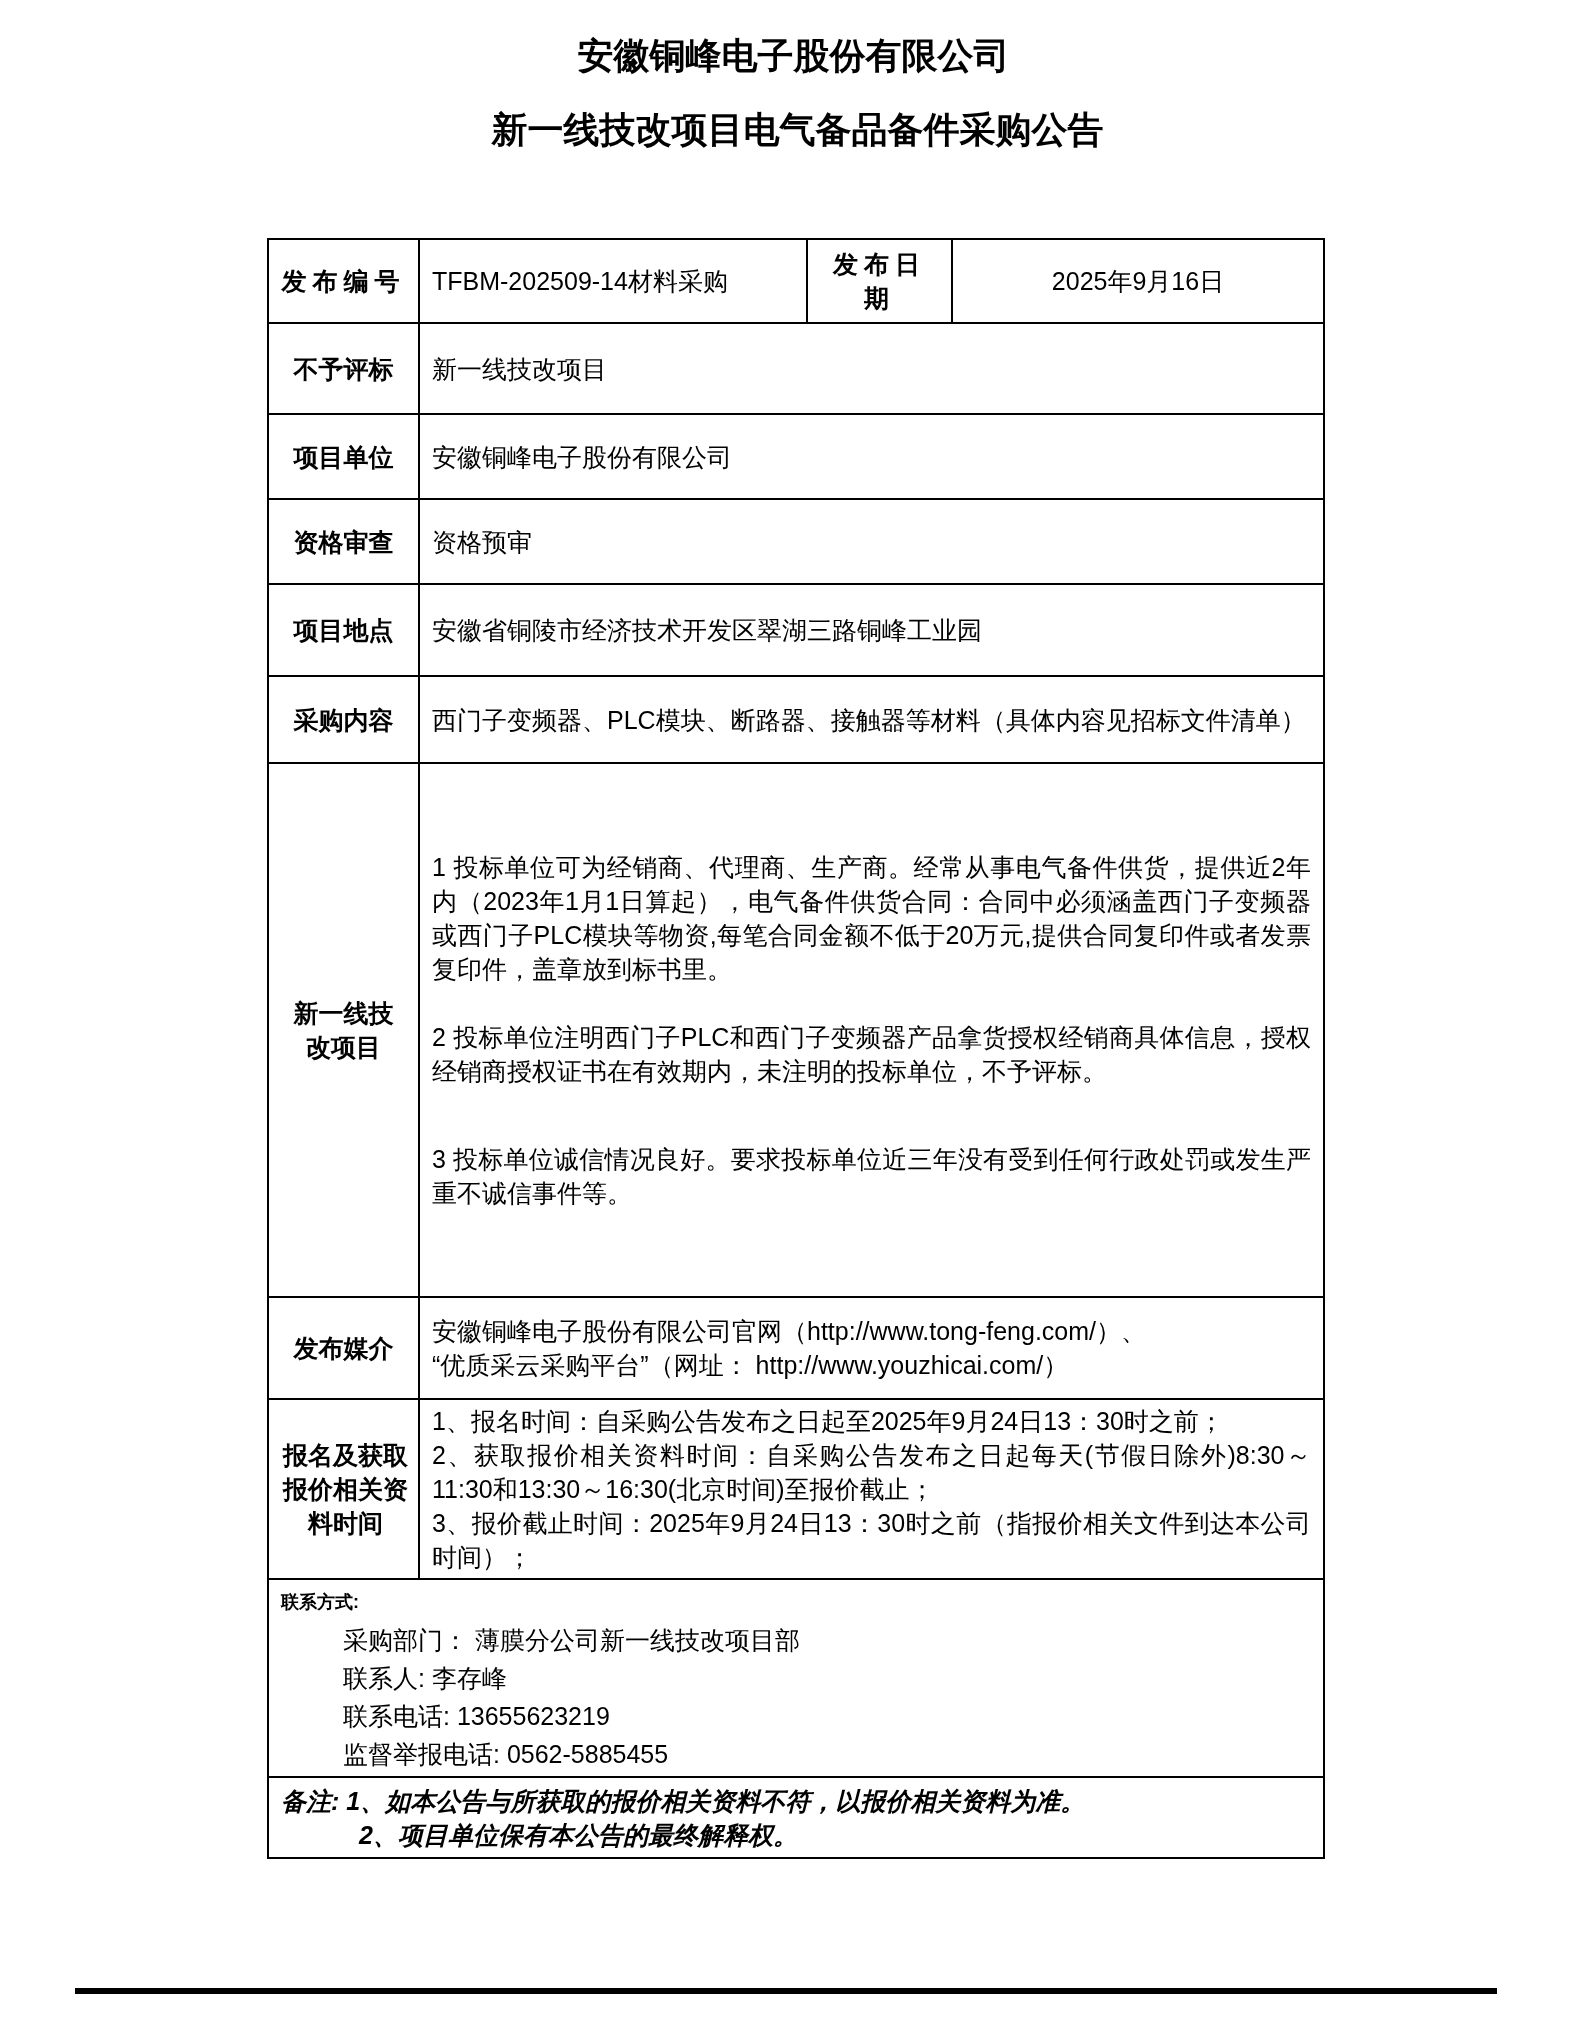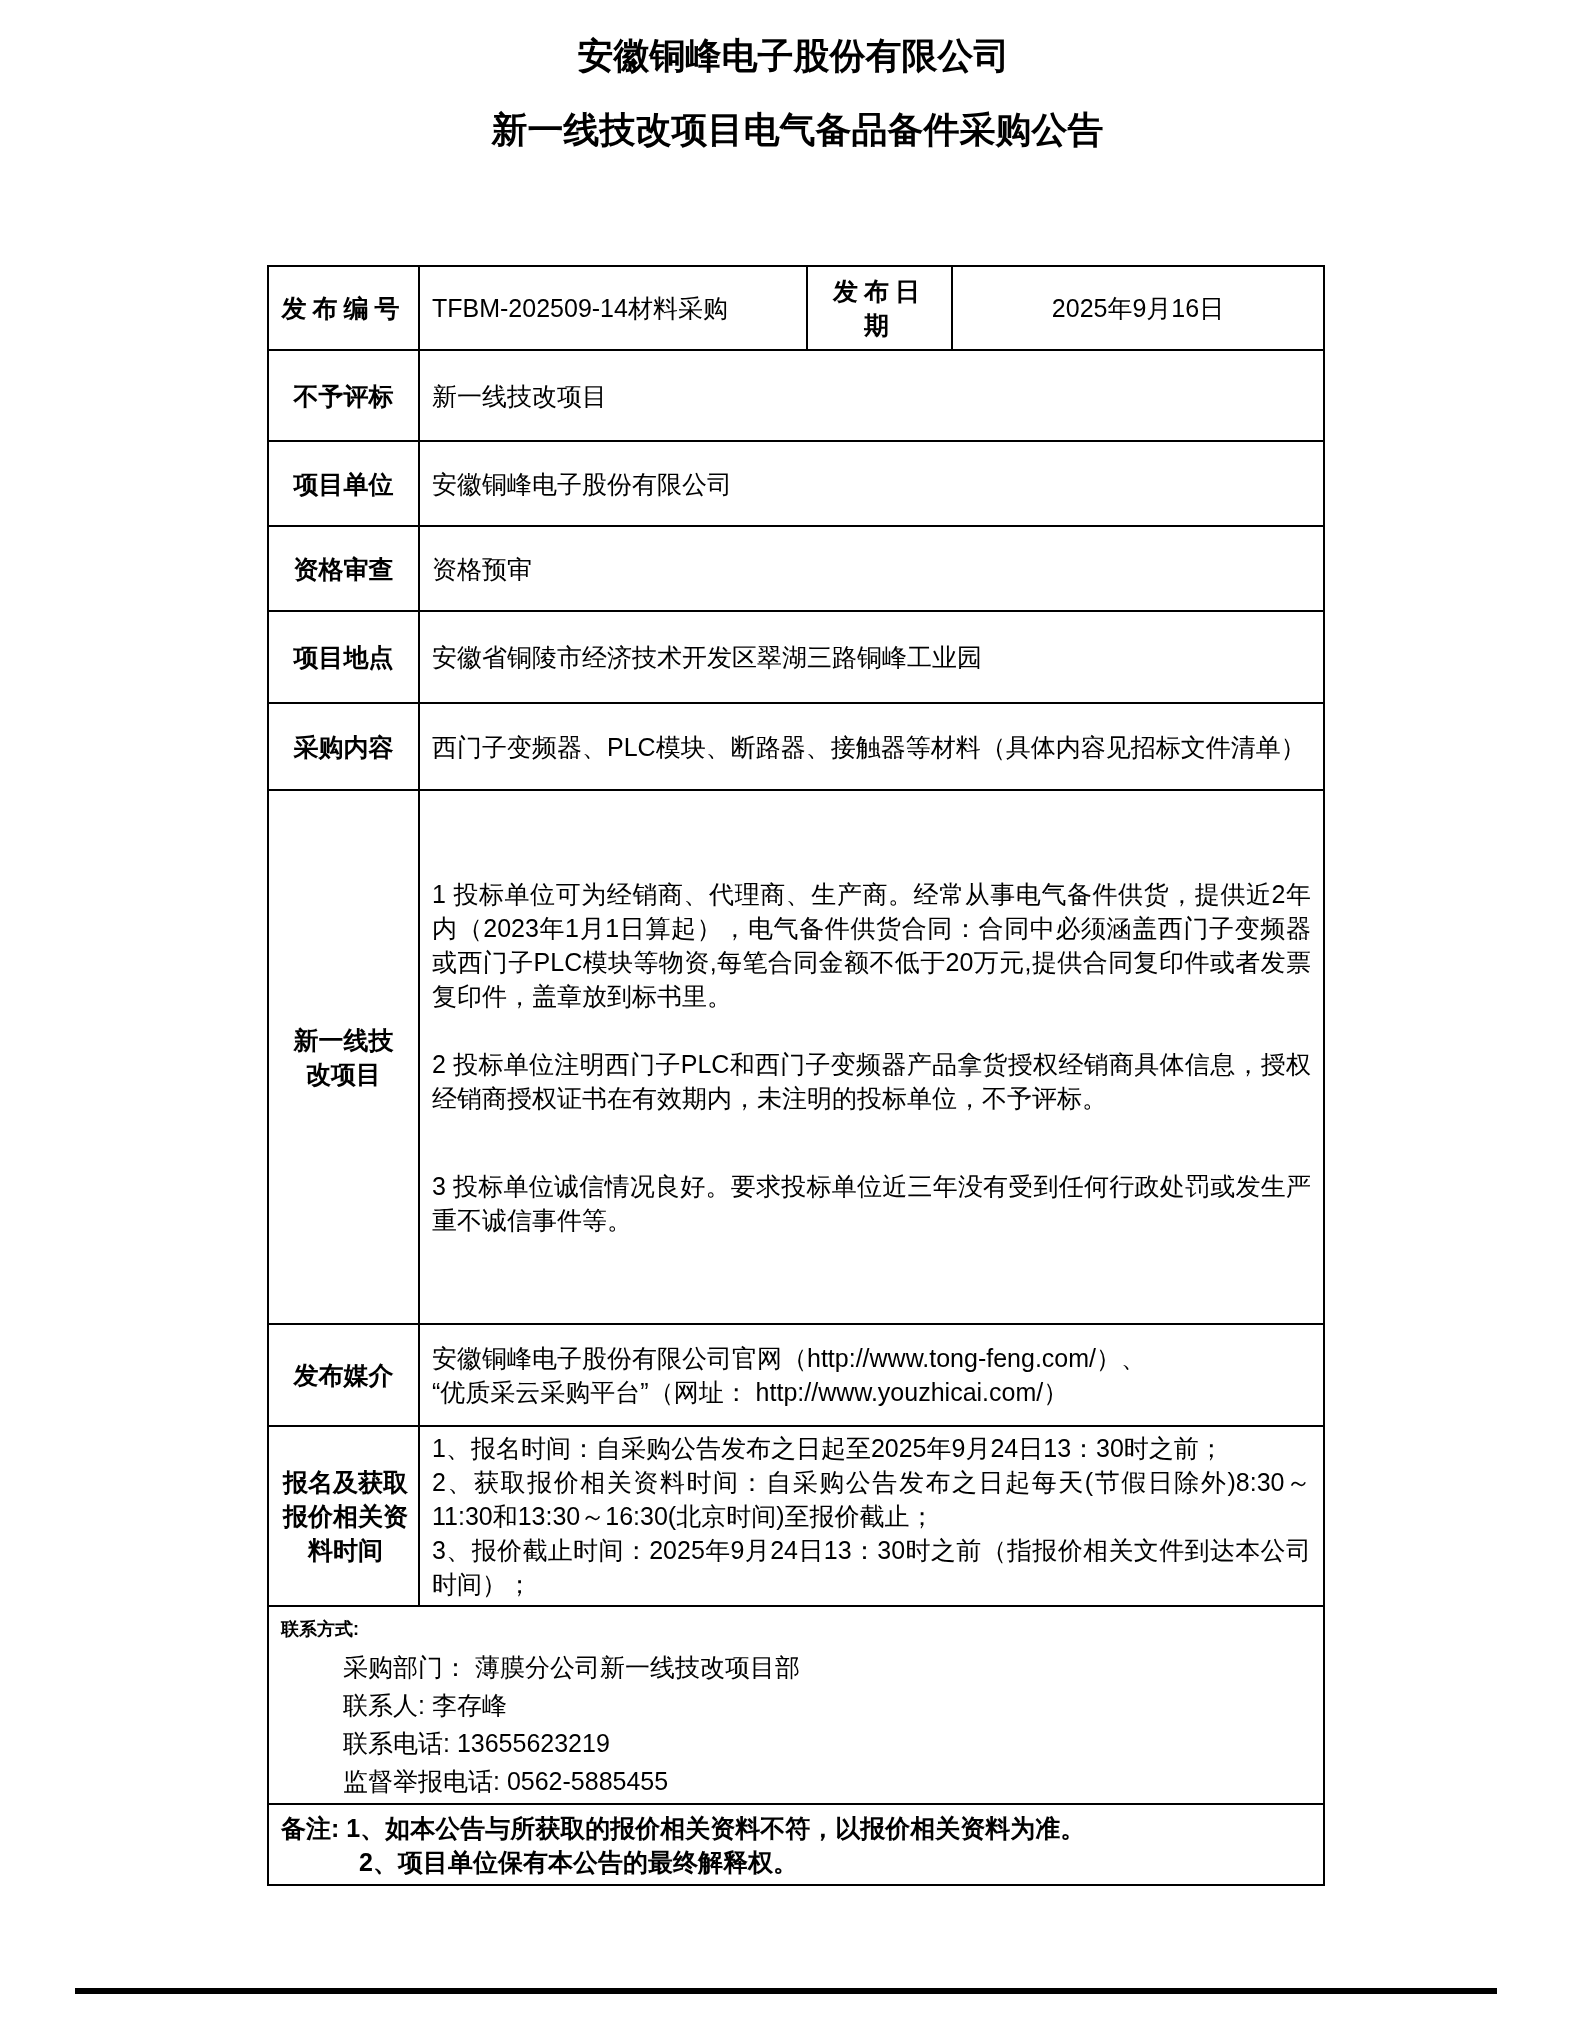--- a/index.html
+++ b/index.html
@@ -8,21 +8,21 @@
     background:#ffffff; color:#000000;
     font-family:"Liberation Sans", sans-serif;
     overflow:hidden;
   }
   .title { text-align:center; font-weight:bold; font-size:36px; line-height:40px; }
   .title-company { padding-top:36px; }
   .title-announcement { margin-top:34px;padding-left:8px; }
 
   table.info {
     position:absolute; left:267px; top:238px; width:1056px;
-    border-collapse:collapse; table-layout:fixed;margin-top:27px;
+    border-collapse:collapse; table-layout:fixed;
   }
   table.info td {
     border:2px solid #000; font-size:25px; line-height:34px;
     vertical-align:middle; padding:4px 12px; overflow:hidden;
   }
   td.label { text-align:center; font-weight:bold; padding:4px 4px; }
   .spread { letter-spacing:6px; text-indent:6px; }
   .lbl-wrap { margin:0 auto; }
   .w100 { width:104px; }
   .w125 { width:129px; }
@@ -31,21 +31,21 @@
 
   .h82 td { height:74px; }
   .h89 td { height:81px; }
   .h83 td { height:75px; }
   .h90 td { height:82px; }
   .h85 td { height:77px;border-radius:29px; }
   .h532 td { height:524px; }
   .h100 td { height:92px; }
   .h175 td { height:167px; }
   .h196 td { height:188px; }
-  .h79 td { height:71px; }
+  .h79 td { height:71px;font-style:italic; }
 
   td.qual-cell { vertical-align:top; padding-top:46px; text-align:justify; line-height:35px; }
   .qual-p1 { margin:0 0 34px 0; }
   .qual-p2 { margin:0 0 54px 0; }
   .qual-p3 { margin:0; }
 
   td.media-cell { line-height:45px; vertical-align:middle; }
 
   td.schedule-cell { vertical-align:top; line-height:36px; padding-top:6px; text-align:justify; }
 

